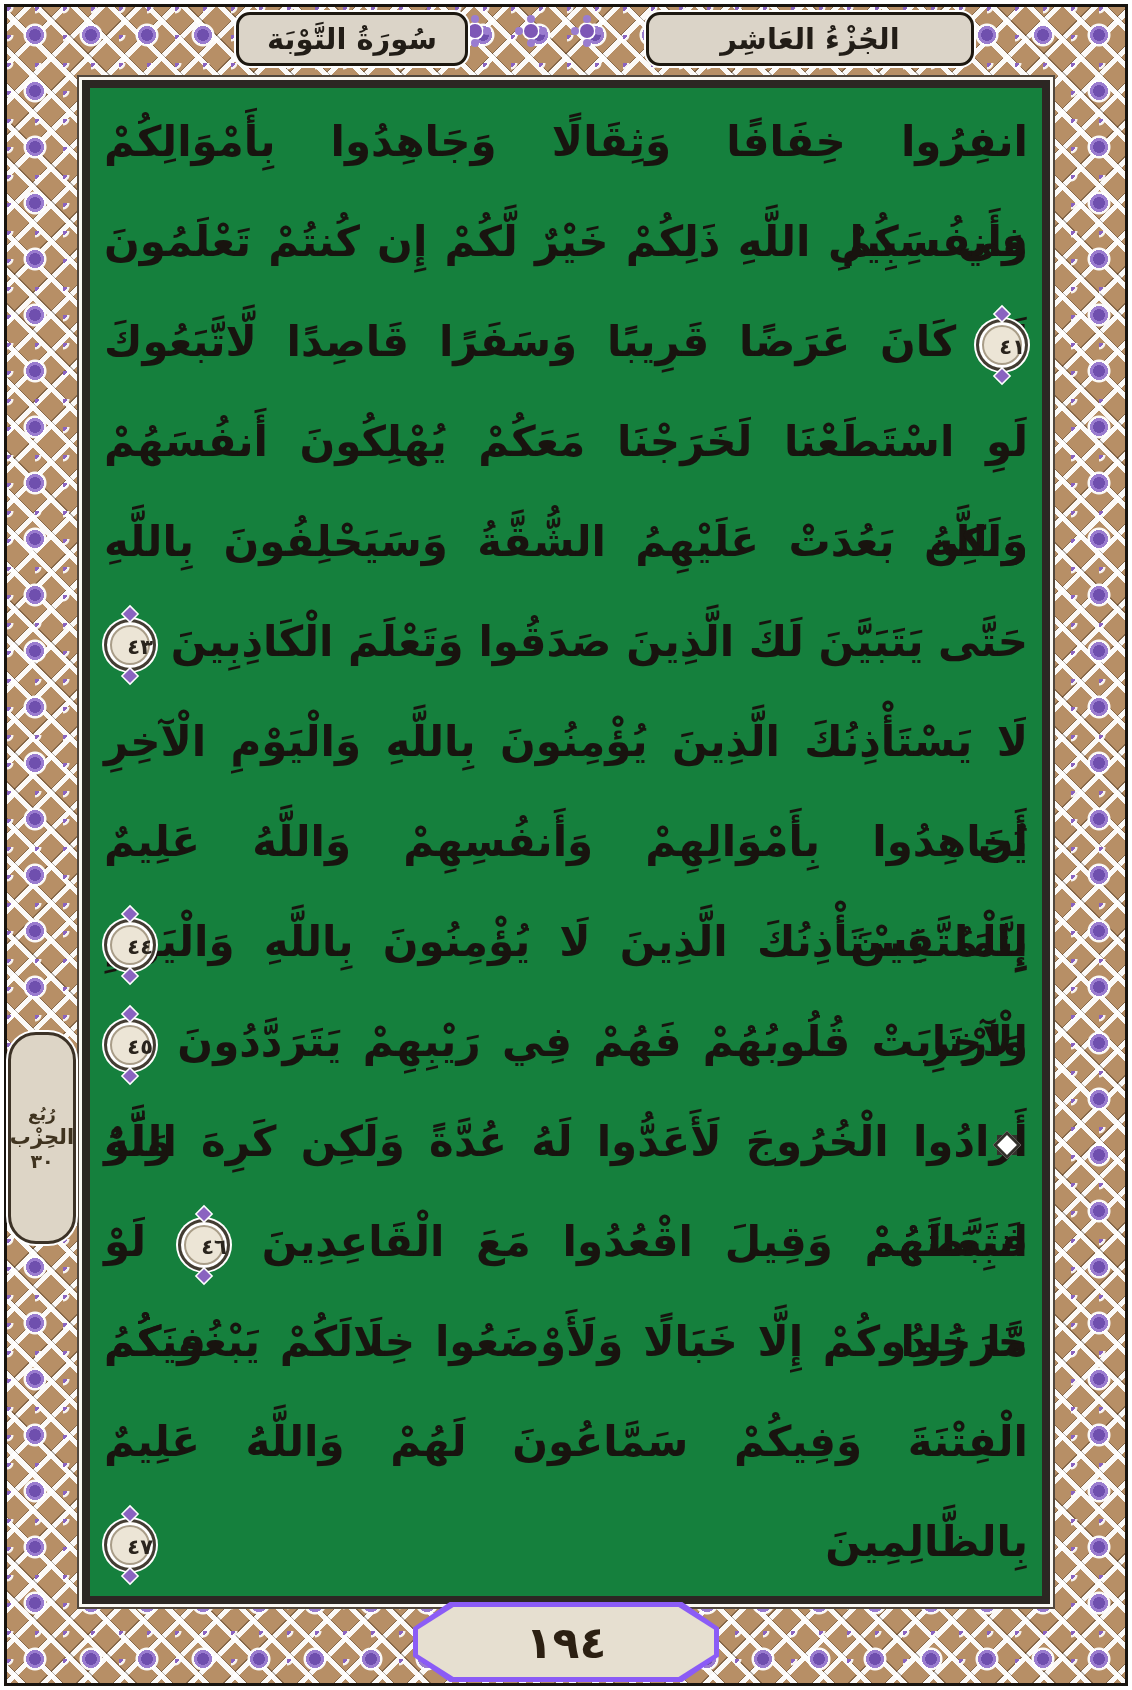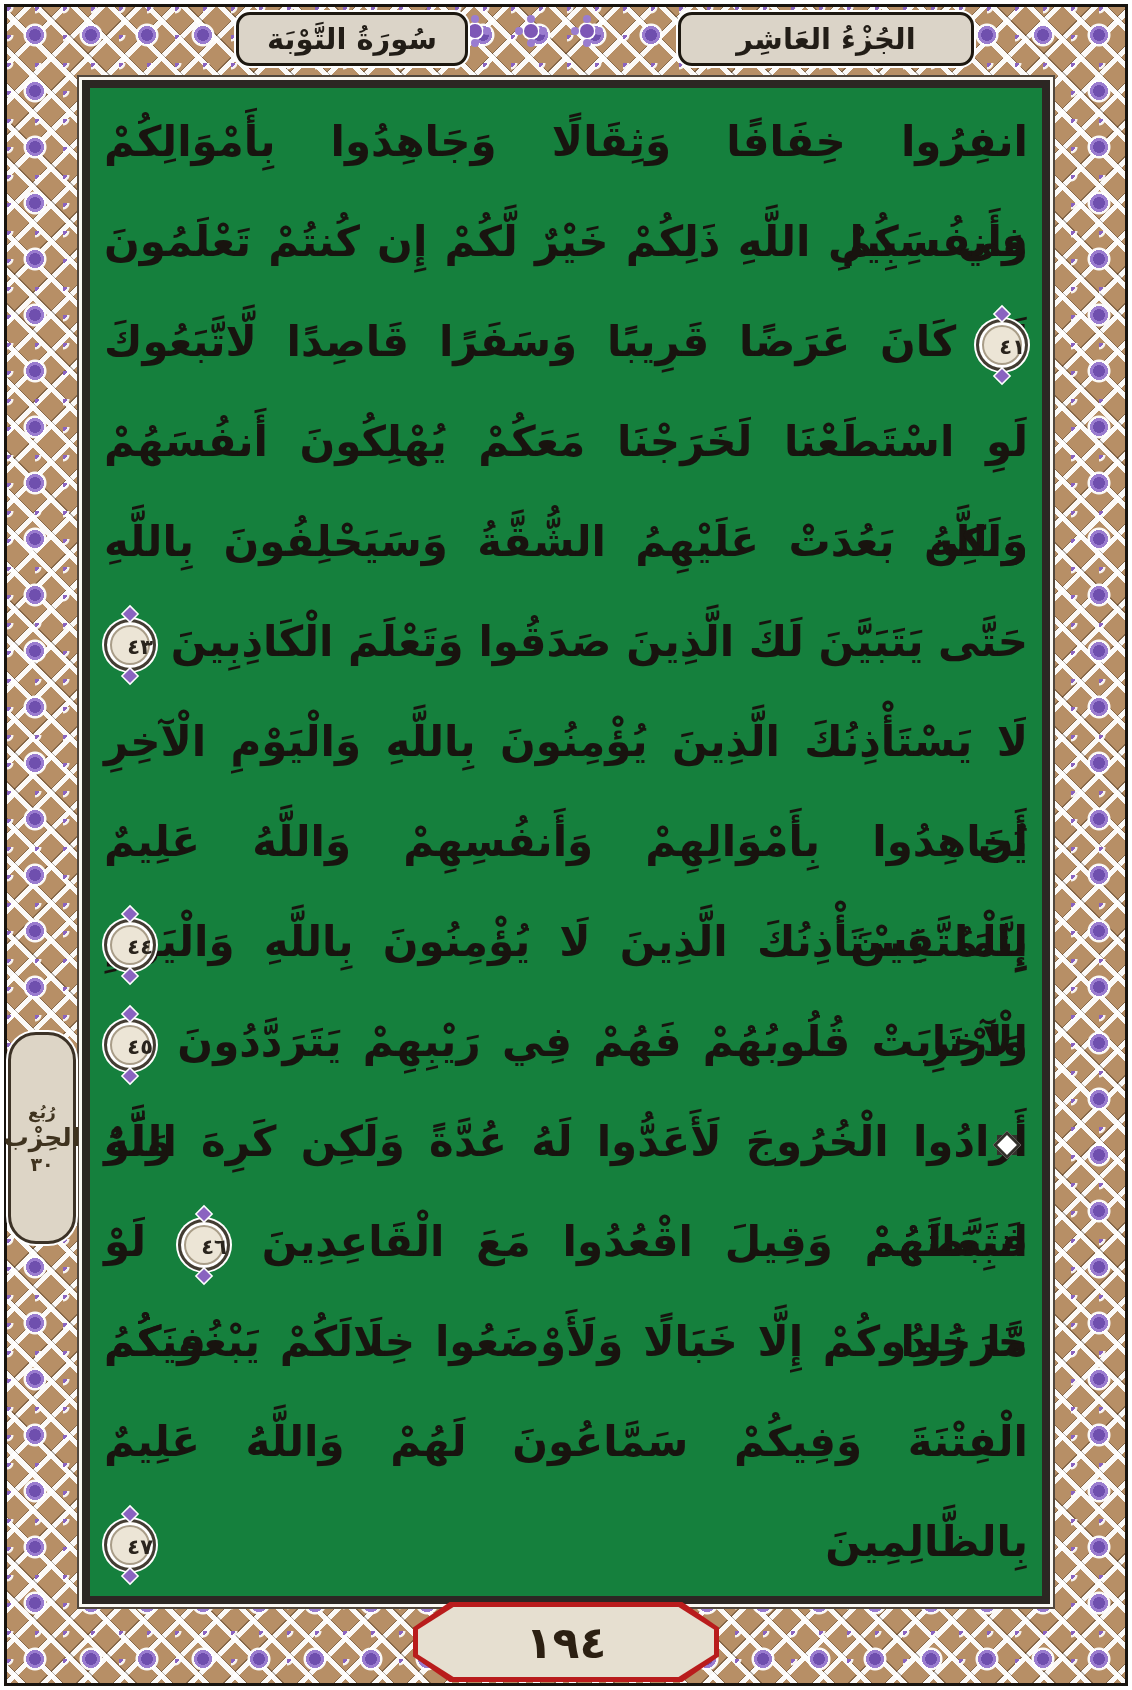--- a/index.html
+++ b/index.html
@@ -50,40 +50,40 @@
   .rub::before,.rub::after{content:"";position:absolute;inset:3px;border:3px solid #33302b;background:#fff;}
   .rub::after{transform:rotate(45deg);}
   
   .panel{
     position:absolute;top:12px;height:54px;background:#dbd4c8;border:3px solid #1d1810;
     border-radius:14px;box-sizing:border-box;box-shadow:0 0 0 2px #fff;
     display:flex;align-items:center;justify-content:center;
     font-size:29px;font-weight:bold;color:#221d17;margin-left:36px;
   }
   .panel-surah{left:200px;width:232px;}
-  .panel-juz{right:158px;width:296px;}
+  .panel-juz{right:158px;width:328px;}
   .cluster{position:absolute;top:24px;display:flex;gap:42px;}
   .cluster-center{left:468px;}
   .flower{
     width:14px;height:14px;border-radius:50%;background:#7d57b6;position:relative;
     box-shadow:0 -12px 0 -3px #9a7ccf, 0 12px 0 -3px #9a7ccf, 12px 0 0 -3px #9a7ccf, -12px 0 0 -3px #9a7ccf, 0 0 0 2px #fff;
   }
   
   .side-tab{
     position:absolute;left:8px;top:1032px;width:68px;height:212px;box-sizing:border-box;
     background:#ddd5c6;border:3px solid #3c3226;border-radius:28px;
     box-shadow:0 0 0 2px #fff;
     display:flex;flex-direction:column;align-items:center;justify-content:center;gap:1px;
     color:#3f3категория;color:#3f331f;font-weight:bold;text-align:center;
   }
-  .side-tab .t1{font-size:17px;} .side-tab .t2{font-size:25px;} .side-tab .t3{font-size:19px;}
+  .side-tab .t1{font-size:17px;} .side-tab .t2{font-size:21px;} .side-tab .t3{font-size:19px;}
   
   .pagenum-outer{
     position:absolute;left:50%;bottom:8px;transform:translateX(-50%);
-    width:306px;height:80px;background:#b91c1c;
+    width:306px;height:80px;background:#8b5cf6;
     clip-path:polygon(12% 0,88% 0,100% 32%,100% 68%,88% 100%,12% 100%,0 68%,0 32%);
     display:flex;align-items:center;justify-content:center;
   }
   .pagenum-inner{
     width:296px;height:70px;background:#e6dfd0;
     clip-path:polygon(12% 0,88% 0,100% 32%,100% 68%,88% 100%,12% 100%,0 68%,0 32%);
     display:flex;align-items:center;justify-content:center;
     font-size:44px;font-weight:bold;color:#2c2012;
   }
 </style>

